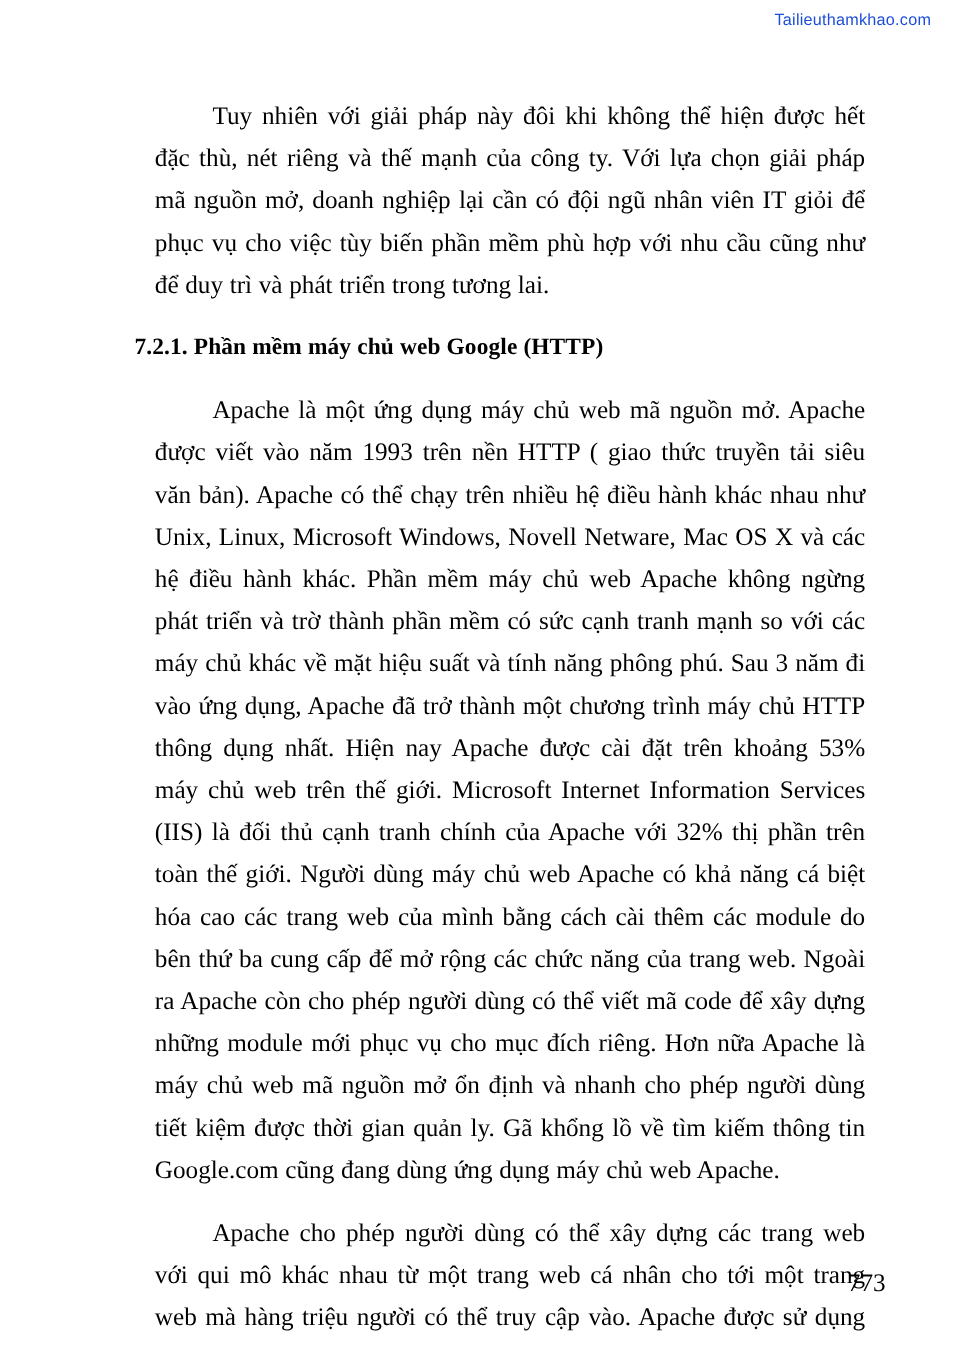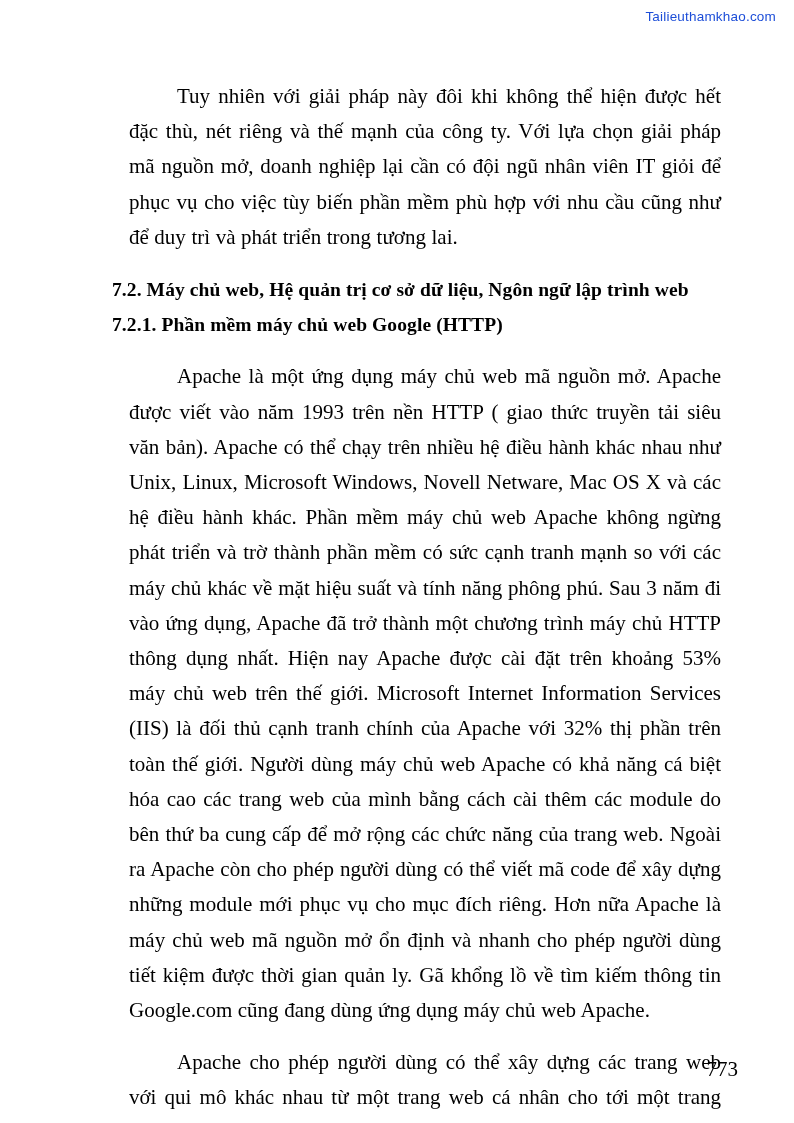--- a/index.html
+++ b/index.html
@@ -85,21 +85,20 @@
 <body>
 
 <div class="page">
 
   <div class="watermark">Tailieuthamkhao.com</div>
 
   <div class="content">
 
     <p class="body-par indent">Tuy nhiên với giải pháp này đôi khi không thể hiện được hết đặc thù, nét riêng và thế mạnh của công ty. Với lựa chọn giải pháp mã nguồn mở, doanh nghiệp lại cần có đội ngũ nhân viên IT giỏi để phục vụ cho việc tùy biến phần mềm phù hợp với nhu cầu cũng như để duy trì và phát triển trong tương lai.</p>
 
-    <h2 class="heading gap-before-h1">7.2. Máy chủ web, Hệ quản trị cơ sở dữ liệu, Ngôn ngữ lập trình web</h2>
 
     <h2 class="heading gap-before-h2">7.2.1. Phần mềm máy chủ web Google (HTTP)</h2>
 
     <p class="body-par indent gap-before-par">Apache là một ứng dụng máy chủ web mã nguồn mở. Apache được viết vào năm 1993 trên nền HTTP ( giao thức truyền tải siêu văn bản). Apache có thể chạy trên nhiều hệ điều hành khác nhau như Unix, Linux, Microsoft Windows, Novell Netware, Mac OS X và các hệ điều hành khác. Phần mềm máy chủ web Apache không ngừng phát triển và trờ thành phần mềm có sức cạnh tranh mạnh so với các máy chủ khác về mặt hiệu suất và tính năng phông phú. Sau 3 năm đi vào ứng dụng, Apache đã trở thành một chương trình máy chủ HTTP thông dụng nhất. Hiện nay Apache được cài đặt trên khoảng 53% máy chủ web trên thế giới. Microsoft Internet Information Services (IIS) là đối thủ cạnh tranh chính của Apache với 32% thị phần trên toàn thế giới. Người dùng máy chủ web Apache có khả năng cá biệt hóa cao các trang web của mình bằng cách cài thêm các module do bên thứ ba cung cấp để mở rộng các chức năng của trang web. Ngoài ra Apache còn cho phép người dùng có thể viết mã code để xây dựng những module mới phục vụ cho mục đích riêng. Hơn nữa Apache là máy chủ web mã nguồn mở ổn định và nhanh cho phép người dùng tiết kiệm được thời gian quản ly. Gã khổng lồ về tìm kiếm thông tin Google.com cũng đang dùng ứng dụng máy chủ web Apache.</p>
 
     <p class="body-par indent">Apache cho phép người dùng có thể xây dựng các trang web với qui mô khác nhau từ một trang web cá nhân cho tới một trang web mà hàng triệu người có thể truy cập vào. Apache được sử dụng để làm máy chủ cho các trang web với nội dung tĩnh và trang web động. Hiện nay, một số nhà phát triển phần mềm</p>
 
   </div>
 
   <div class="page-number">773</div>

